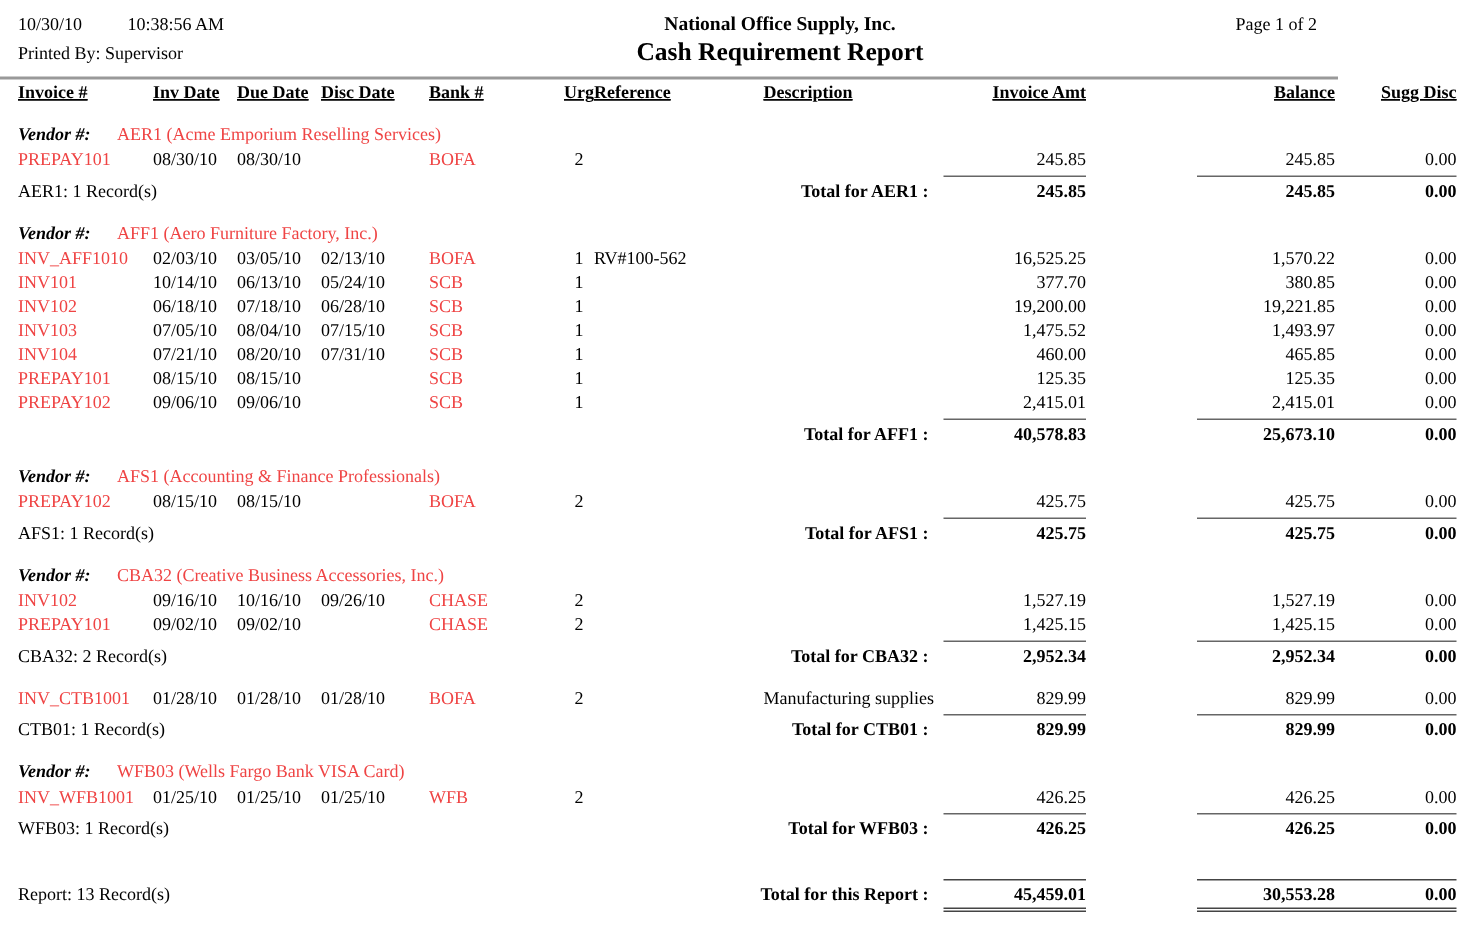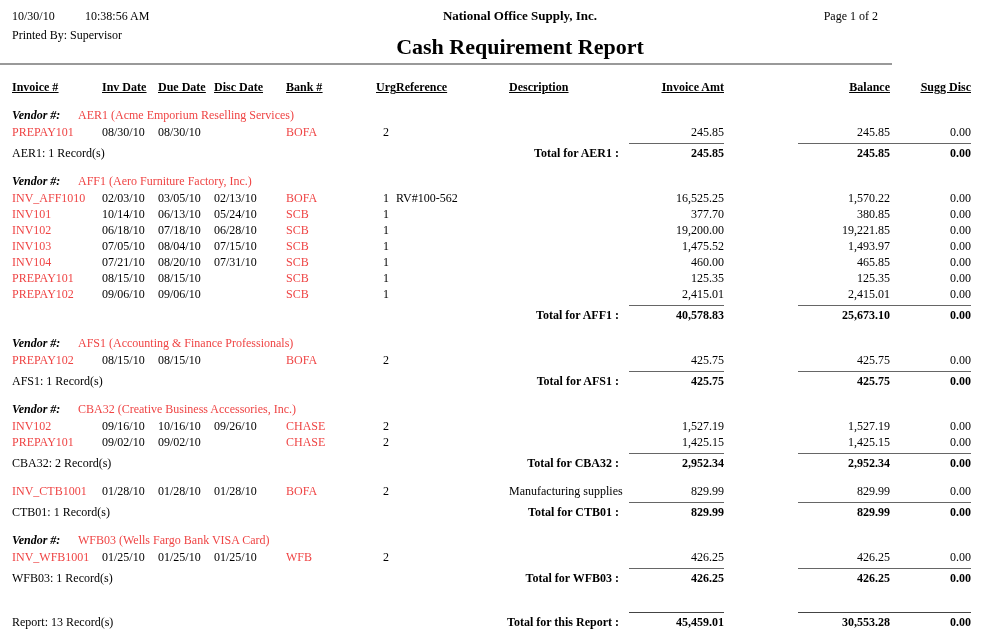--- a/index.html
+++ b/index.html
@@ -13,36 +13,36 @@
   .page { width: 892px; height: 629px; padding-top: 7px; border-radius: 23px; }
 
   
   .hdr { display: flex; align-items: flex-start; padding: 0 14px 0 12px; }
   .hdr-left { width: 300px; }
   .hdr-left .line1 { height: 19px; line-height: 19px; }
   .hdr-left .date { display: inline-block; width: 73px; }
   .hdr-left .line2 { height: 19px; line-height: 19px; }
   .hdr-center { flex: 1; text-align: center; }
   .company { font-weight: bold; font-size: 13px; line-height: 17px; }
-  .title { font-weight: bold; font-size: 22px; line-height: 22px; margin-top: 12px; }
+  .title { font-weight: bold; font-size: 17px; line-height: 22px; }
   .hdr-right { width: 150px; text-align: right; line-height: 19px; }
   .rule { border-top: 2px solid #999; margin: 5px 0 0 0; }
 
   
   .grid {
     display: grid;
     grid-template-columns: 90px 56px 56px 72px 90px 20px 113px 120px 95px 166px 81px;
     margin-left: 12px;
     align-items: baseline;
   }
   .cell { white-space: nowrap; line-height: 16px; }
   .amt { text-align: right; }
   .urg-c { text-align: center; }
 
-  .colheads { margin-top: 14px; margin-bottom: 4px; text-decoration: underline; }
+  .colheads { margin-bottom: 4px; text-decoration: underline; }
   .colheads .cell { font-weight: bold; text-decoration: underline; }
 
   
   .vendor-section { margin-top: 12px; }
   .vendor-line { height: 17px; line-height: 17px; margin-left: 12px; }
   .vendor-label { display: inline-block; width: 66px; font-weight: bold; font-style: italic; }
   .blue { color: #ef4444; text-decoration: none; cursor: pointer; }
   .invoice-row { height: 16px; }
 
   .section-footer { margin-top: 3px; }

